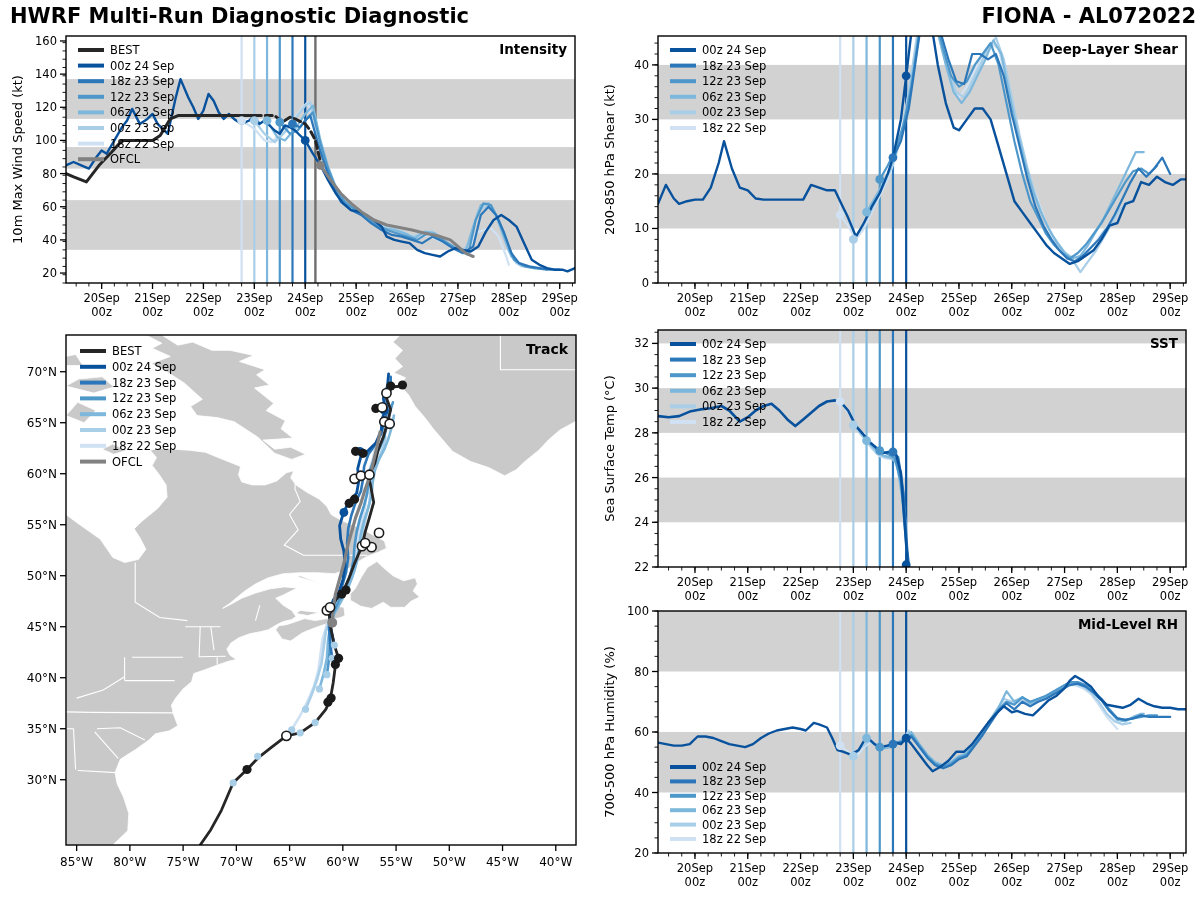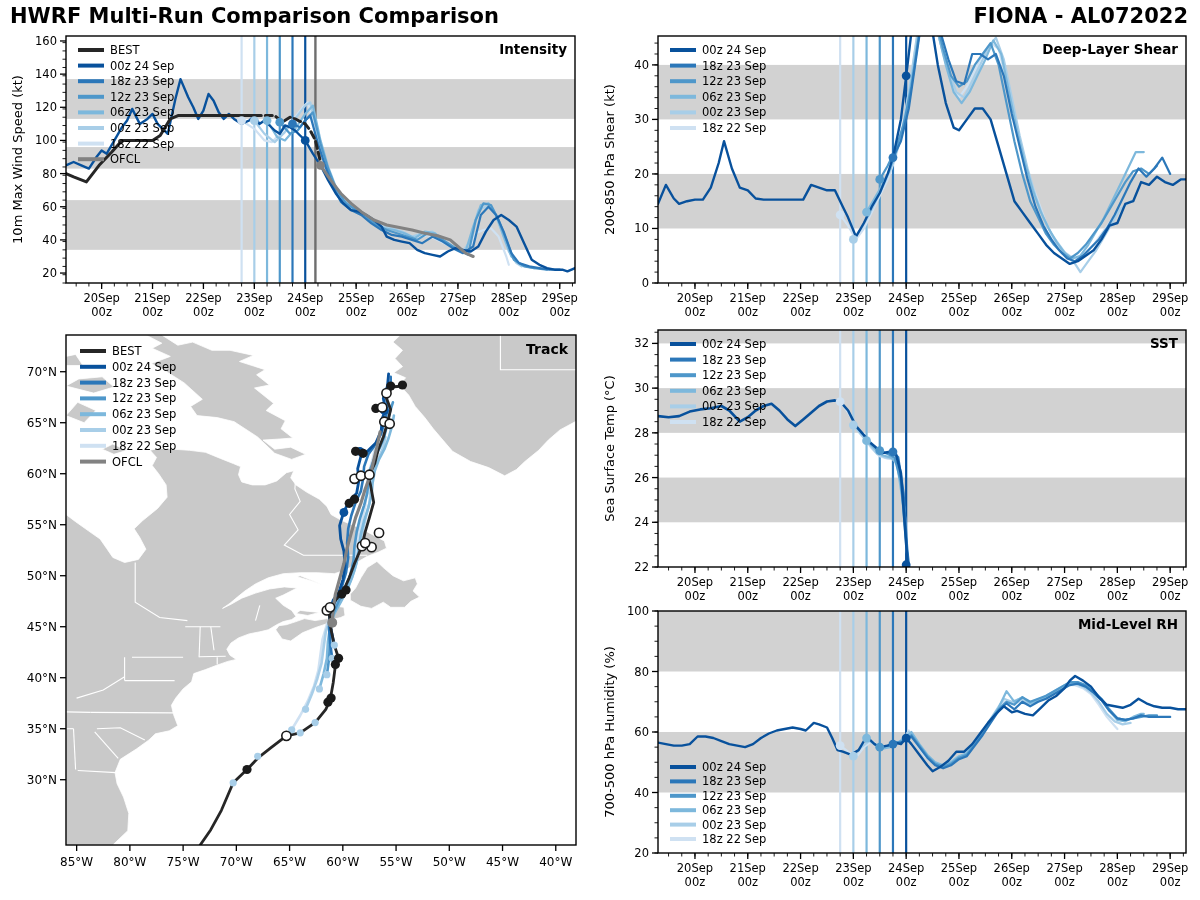--- a/index.html
+++ b/index.html
@@ -1,28 +1,28 @@
 <!DOCTYPE html>
 <html><head>
 <meta charset="utf-8">
 <style>
   html,body{margin:0;padding:0;background:#ffffff;}
   #root{position:relative;width:1200px;height:900px;background:#ffffff;overflow:hidden;
         font-family:"DejaVu Sans","Liberation Sans",sans-serif;}
   .hdr{position:absolute;top:4px;font-weight:bold;font-size:21px;color:#000;}
   #hdr-left{left:10px;}
-  #hdr-right{right:12px;text-align:right;}
+  #hdr-right{right:4px;text-align:right;}
   #canvas{position:absolute;left:0;top:0;}
   svg text{font-family:"DejaVu Sans","Liberation Sans",sans-serif;}
 </style>
 </head>
 <body>
 <div id="root">
 
-<div class="hdr" id="hdr-left">HWRF Multi-Run Comparison Comparison</div>
+<div class="hdr" id="hdr-left">HWRF Multi-Run Diagnostic Diagnostic</div>
 <div class="hdr" id="hdr-right">FIONA - AL072022</div>
 
 <svg id="canvas" width="1200" height="900">
       <g>
         <clipPath id="clip-intensity">
           <rect x="66" y="36" width="509" height="247"></rect>
         </clipPath>
         <g clip-path="url(#clip-intensity)">
           <rect x="66" y="200.11409395973152" width="509" height="49.731543624161105" fill="#d2d2d2"></rect>
           <rect x="66" y="147.06711409395973" width="509" height="21.550335570469798" fill="#d2d2d2"></rect>

